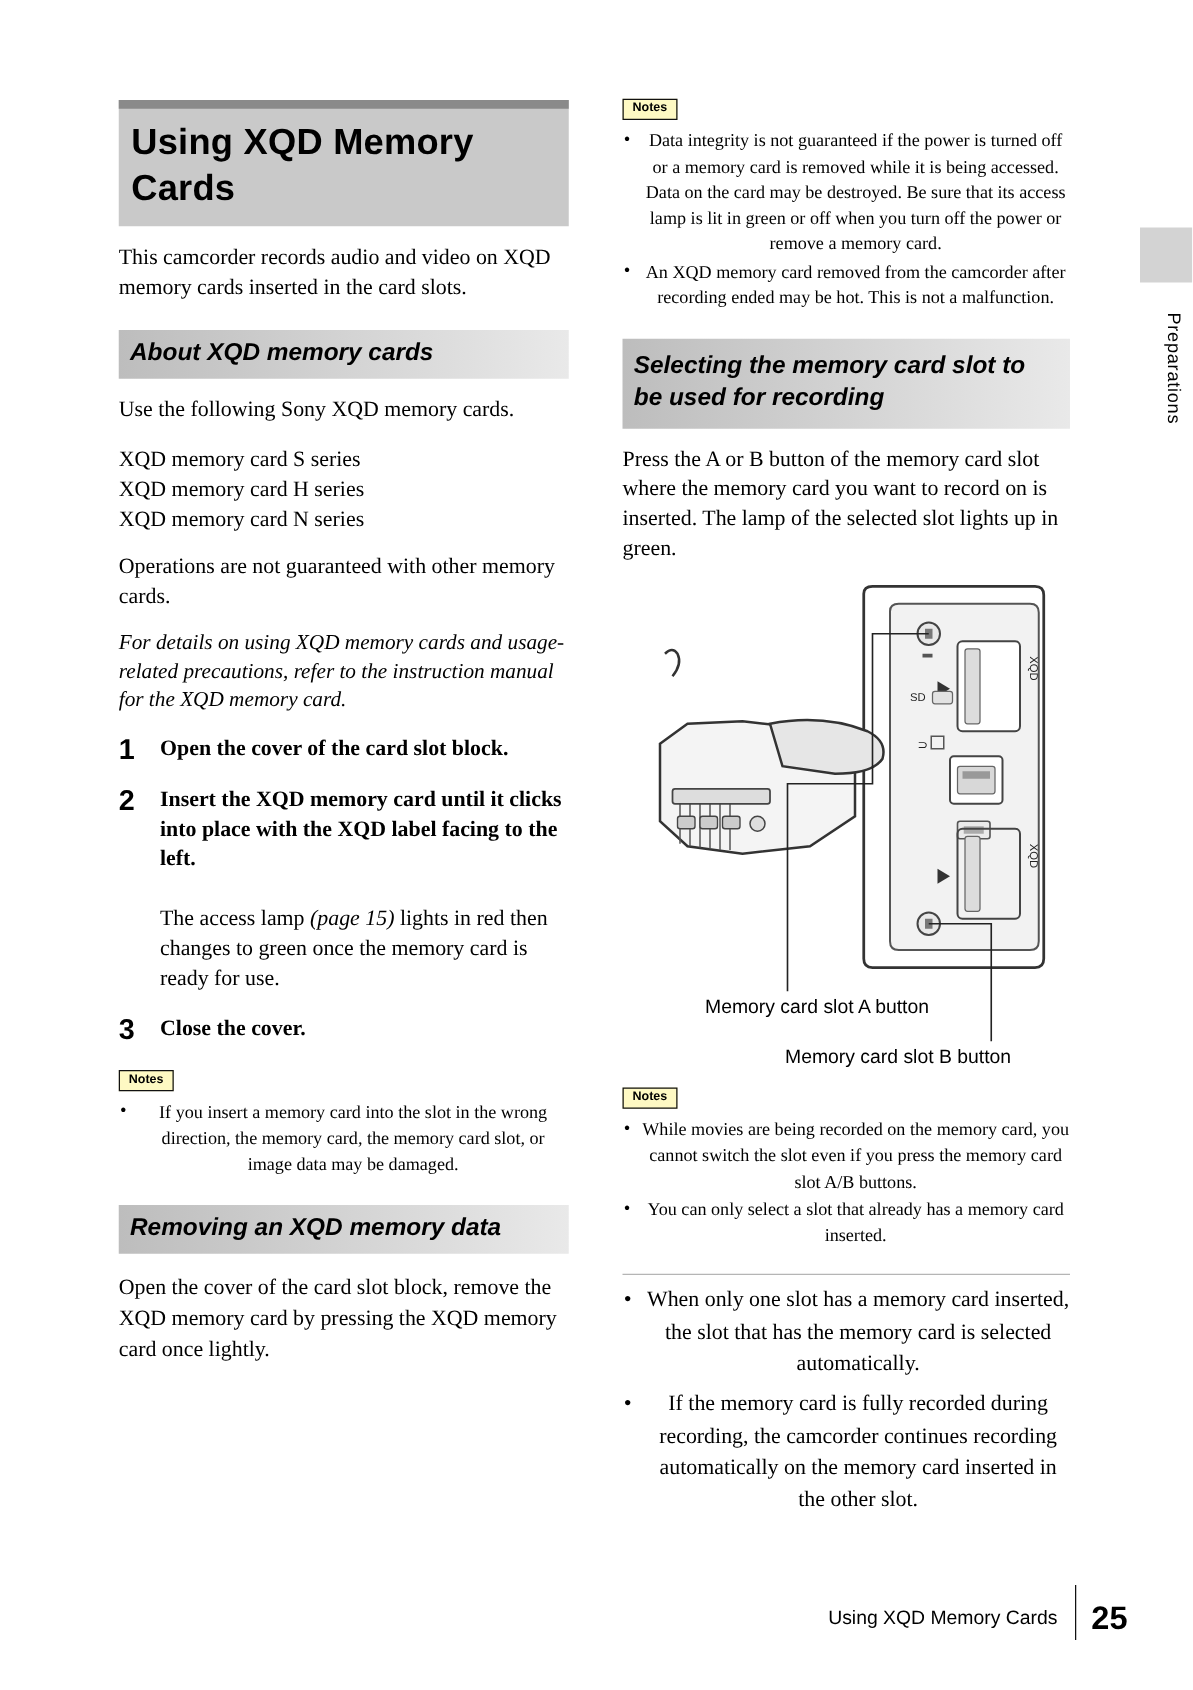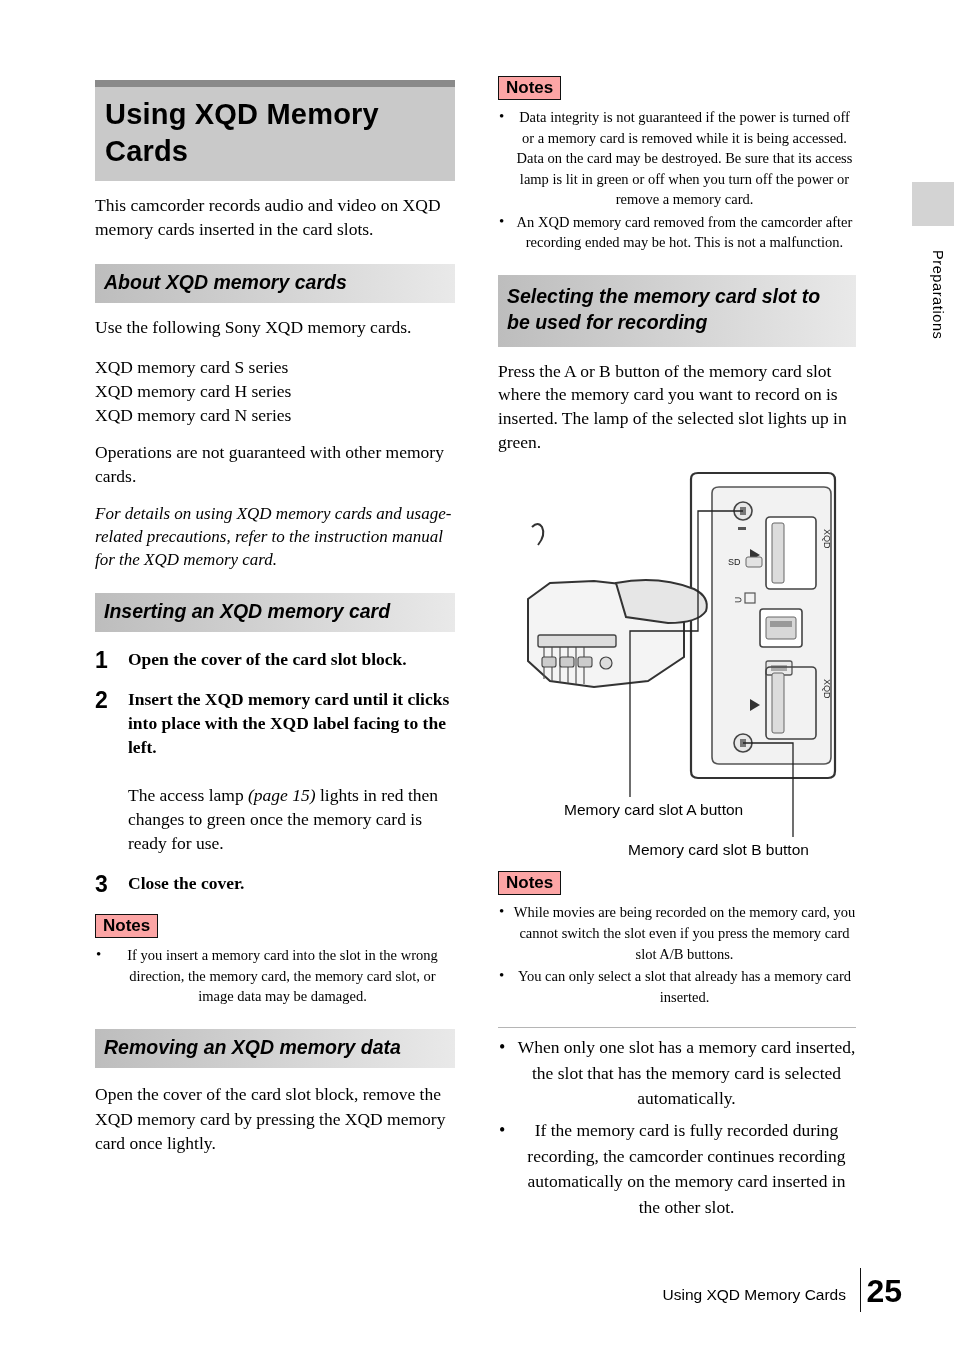--- a/index.html
+++ b/index.html
@@ -114,25 +114,25 @@
   .bold-block {
     font-weight: normal;
     font-size: 17.5px;
     line-height: 1.42;
     margin-top: 14px;
   }
 
   
   .notes-label {
     display: inline-block;
-    background: #fca5a5;
+    background: #fef9c3;
     border: 1.5px solid #111;
     font-family: "Liberation Sans", sans-serif;
     font-weight: bold;
-    font-size: 17px;
+    font-size: 10px;
     padding: 2px 7px 3px 7px;
     line-height: 1;
   }
   .notes-wrap { margin-top: 18px; }
   ul.notes {
     list-style: none;
     margin: 7px 0 0 0;
     padding: 0;
   }
   ul.notes li {
@@ -205,21 +205,21 @@
     width: 1.5px;
     height: 44px;
     background: #111;
   }
   .footer .fnum {
     position: absolute;
     right: 52px;
     bottom: 2px;
     font-family: "Liberation Sans", sans-serif;
     font-weight: bold;
-    font-size: 32px;
+    font-size: 26px;
     text-align: center;
   }
 
   
   .figure {
     position: relative;
     margin-top: 16px;
     height: 400px;
   }
   .fig-caption {
@@ -253,23 +253,20 @@
 
     <div class="cardlist">
       <div>XQD memory card S series</div>
       <div>XQD memory card H series</div>
       <div>XQD memory card N series</div>
     </div>
 
     <p class="body">Operations are not guaranteed with other memory cards.</p>
     <p class="italic">For details on using XQD memory cards and usage-related precautions, refer to the instruction manual for the XQD memory card.</p>
 
-    <div class="h2band">
-      <h2>Inserting an XQD memory card</h2>
-    </div>
 
     <div class="step">
       <div class="num">1</div>
       <div class="stxt">Open the cover of the card slot block.</div>
     </div>
 
     <div class="step">
       <div class="num">2</div>
       <div class="stxt">Insert the XQD memory card until it clicks into place with the XQD label facing to the left.</div>
     </div>

